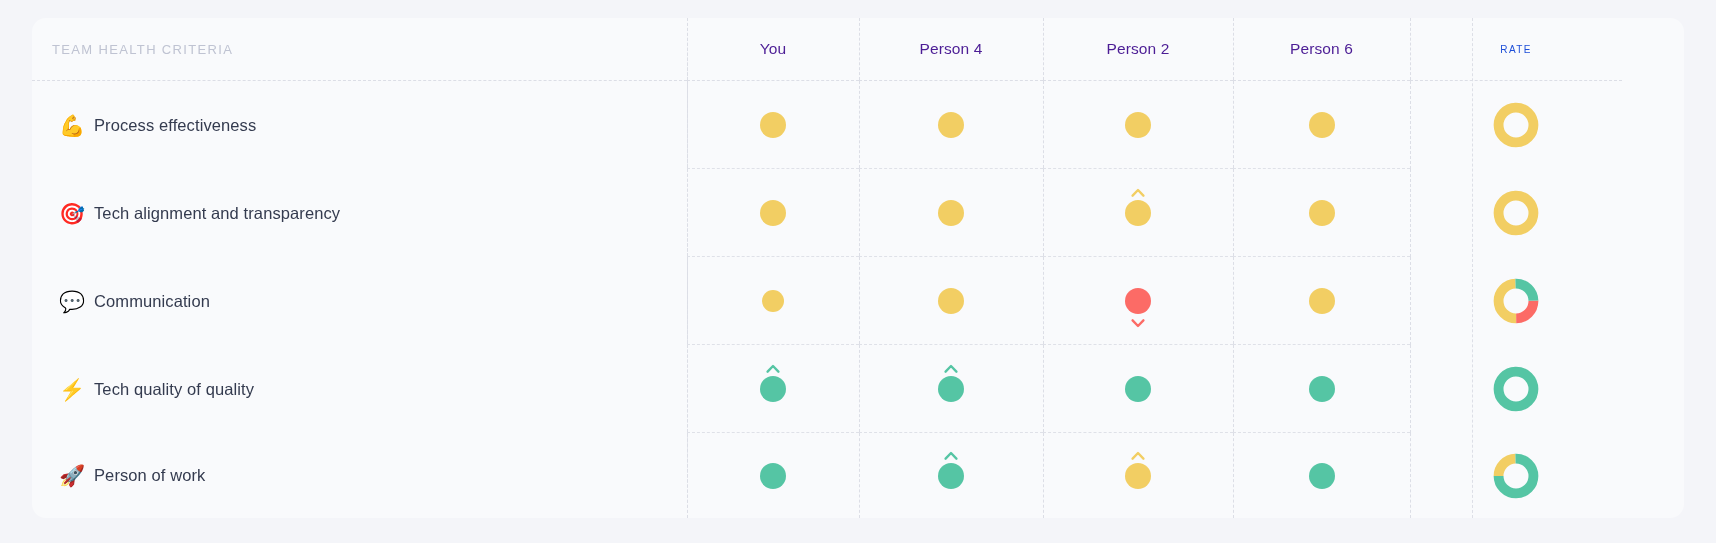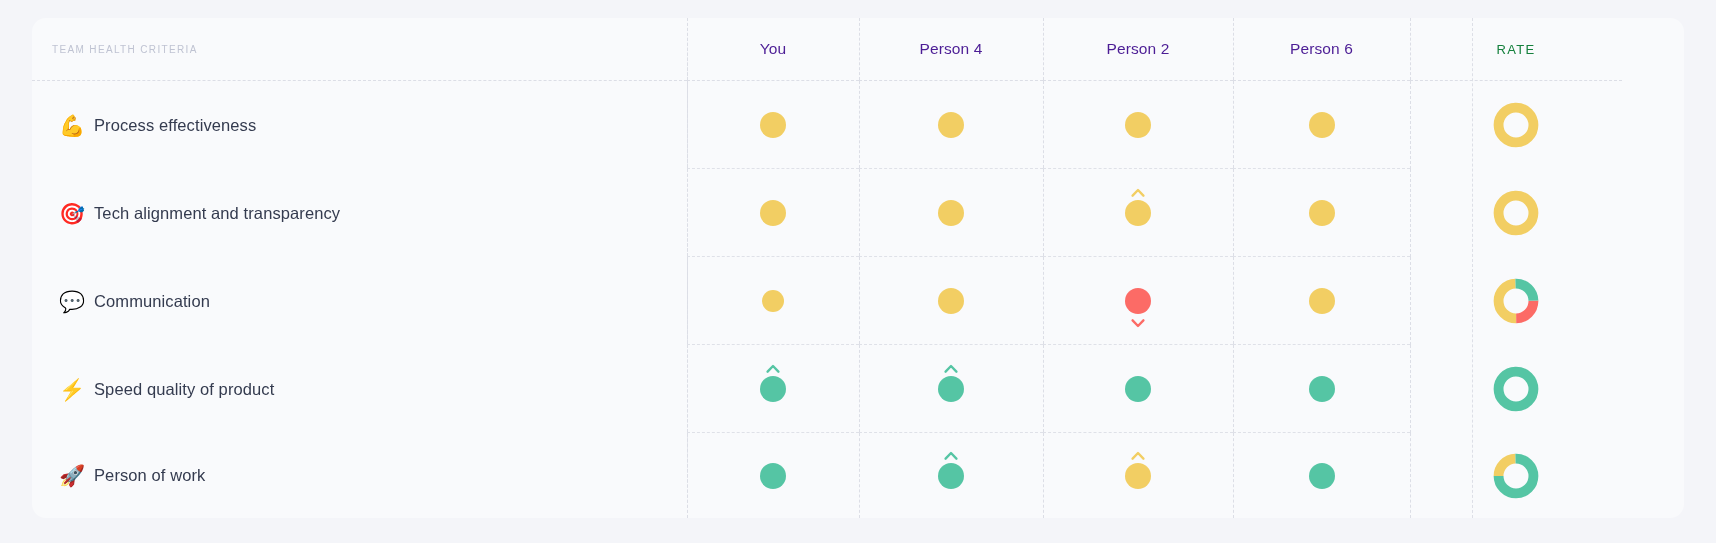--- a/index.html
+++ b/index.html
@@ -43,29 +43,29 @@
     justify-content: center;
     font-size: 15.5px;
     color: #4c1d95;
     letter-spacing: 0.1px;
     border-bottom: 1px dashed #DCDEE6;
     position: relative;
   }
   .hcell.criteria {
     justify-content: flex-start;
     padding-left: 20px;
-    font-size: 10px;
+    font-size: 13px;
     letter-spacing: 1.35px;
     color: #BFC3D2;
     font-weight: 400;
   }
   .hcell.rate {
-    font-size: 13px;
+    font-size: 10px;
     letter-spacing: 1.35px;
-    color: #15803d;
+    color: #1d4ed8;
   }
 
   
   .vsep {
     position: absolute;
     top: 0;
     bottom: 0;
     left: 0;
     width: 0;
     border-left: 1px dashed #DCDEE6;
@@ -289,21 +289,21 @@
           </div><div class="cell rate">
             <span class="vsep"></span>
             <svg class="donut" viewBox="0 0 42 42">
               <circle cx="21" cy="21" r="15.915" fill="none" stroke="#F2CE63" stroke-width="9" stroke-dasharray="49.998 49.998" stroke-dashoffset="24.999" transform="scale(-1,1) translate(-42,0)"></circle>
               <circle cx="21" cy="21" r="15.915" fill="none" stroke="#FC6B66" stroke-width="9" stroke-dasharray="24.999 74.998" stroke-dashoffset="-24.999" transform="scale(-1,1) translate(-42,0)"></circle>
               <circle cx="21" cy="21" r="15.915" fill="none" stroke="#55C5A4" stroke-width="9" stroke-dasharray="24.999 74.998" stroke-dashoffset="-49.998" transform="scale(-1,1) translate(-42,0)"></circle>
             </svg>
           </div><div class="cell label">
             <div class="crit">
               <span class="crit-emoji">⚡</span>
-              <span class="crit-text">Speed quality of product</span>
+              <span class="crit-text">Tech quality of quality</span>
             </div>
           </div><div class="cell person">
             <span class="vsep"></span>
             <div class="statwrap">
               <span class="dot green"></span>
               <span class="chev up">
                 <svg viewBox="0 0 16 10">
                   <path d="M2 8.5 L8 2.2 L14 8.5" fill="none" stroke="#55C5A4" stroke-width="2.6" stroke-linecap="round" stroke-linejoin="round"></path>
                 </svg>
               </span>

